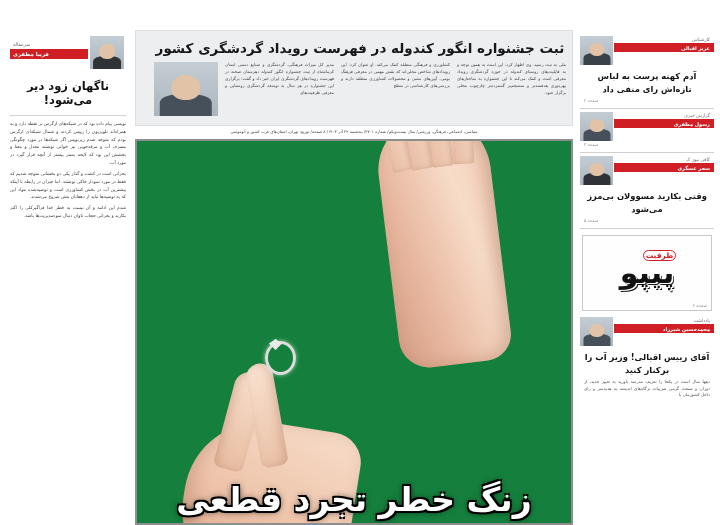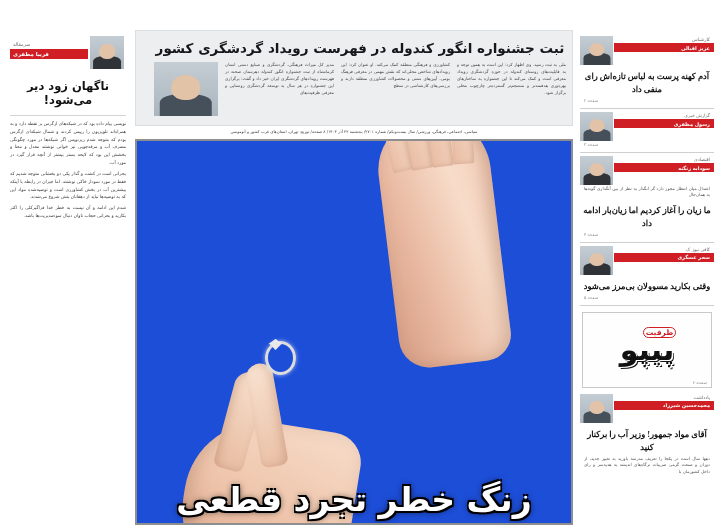--- a/index.html
+++ b/index.html
@@ -82,21 +82,20 @@
     overflow: hidden;
     background: #b9c4cc;
   }
   .rail-title {
     font-size: 8.4px;
     font-weight: bold;
     line-height: 1.55;
     text-align: center;
     padding: 4px 3px 2px 3px;
     color: #141414;
-    font-family: Liberation Serif, serif;
   }
   .rail-deck {
     font-size: 4.3px;
     color: #555;
     line-height: 1.5;
     text-align: justify;
     padding: 0 4px 1px 4px;
   }
   .rail-page {
     font-size: 4.2px;
@@ -257,21 +256,21 @@
     margin-top: 3px;
     border: 2.5px solid #8e8e8e;
     background: #000;
     flex: 1 1 auto;
     position: relative;
     overflow: hidden;
   }
   .photo-inner {
     position: absolute;
     inset: 0;
-    background: #1d4ed8;
+    background: #15803d;
     overflow: hidden;
   }
 
   
   .hand-open {
     position: absolute;
     right: 72px;
     top: -26px;
     width: 112px;
     height: 250px;
@@ -474,32 +473,20 @@
         <div class="rail-head">
           <div class="rail-photo">
             <div class="face f-suit"></div>
           </div>
           <div class="rail-kicker">گزارش خبری</div>
           <div class="rail-author">رسول مظفری</div>
         </div>
         <div class="rail-page">صفحه ۳</div>
       </div>
 
-      <div class="rail-card">
-        <div class="rail-head">
-          <div class="rail-photo">
-            <div class="face f-scarf"></div>
-          </div>
-          <div class="rail-kicker">اقتصادی</div>
-          <div class="rail-author">سودابه زنگنه</div>
-        </div>
-        <div class="rail-deck">اعتدال میان انتظار مجوز دارد گر انگذار به نظر از بین آنگذاری گونه‌ها به همان‌حال</div>
-        <div class="rail-title">ما زیان را آغاز کردیم اما زیان‌بار ادامه داد</div>
-        <div class="rail-page">صفحه ۴</div>
-      </div>
 
       <div class="rail-card">
         <div class="rail-head">
           <div class="rail-photo">
             <div class="face f-scarf"></div>
           </div>
           <div class="rail-kicker">کافی نیوز ک</div>
           <div class="rail-author">سحر عسگری</div>
         </div>
         <div class="rail-title">وقتی بکارید مسوولان بی‌مرز می‌شود</div>
@@ -515,21 +502,21 @@
       </div>
 
       <div class="rail-card">
         <div class="rail-head">
           <div class="rail-photo">
             <div class="face f-suit"></div>
           </div>
           <div class="rail-kicker">یادداشت</div>
           <div class="rail-author">محمدحسین شیرزاد</div>
         </div>
-        <div class="rail-title">آقای مواد جمهور! وزیر آب را برکنار کنید</div>
+        <div class="rail-title">آقای رییس اقبالی! وزیر آب را برکنار کنید</div>
         <div class="rail-deck">دهها سال است در یکجا را تعریف مدرسه باورید به تغییر جدید، از دوران و صنعت گرمی ضریبات نرگاه‌های اندیشه به هدیه‌سر و رای داخل کشورمان با</div>
       </div>
 
     </aside>
 
     <main class="center">
 
       <section class="top-banner">
         <div class="banner-title">ثبت جشنواره انگور کندوله در فهرست رویداد گردشگری کشور</div>
         <div class="banner-body">

